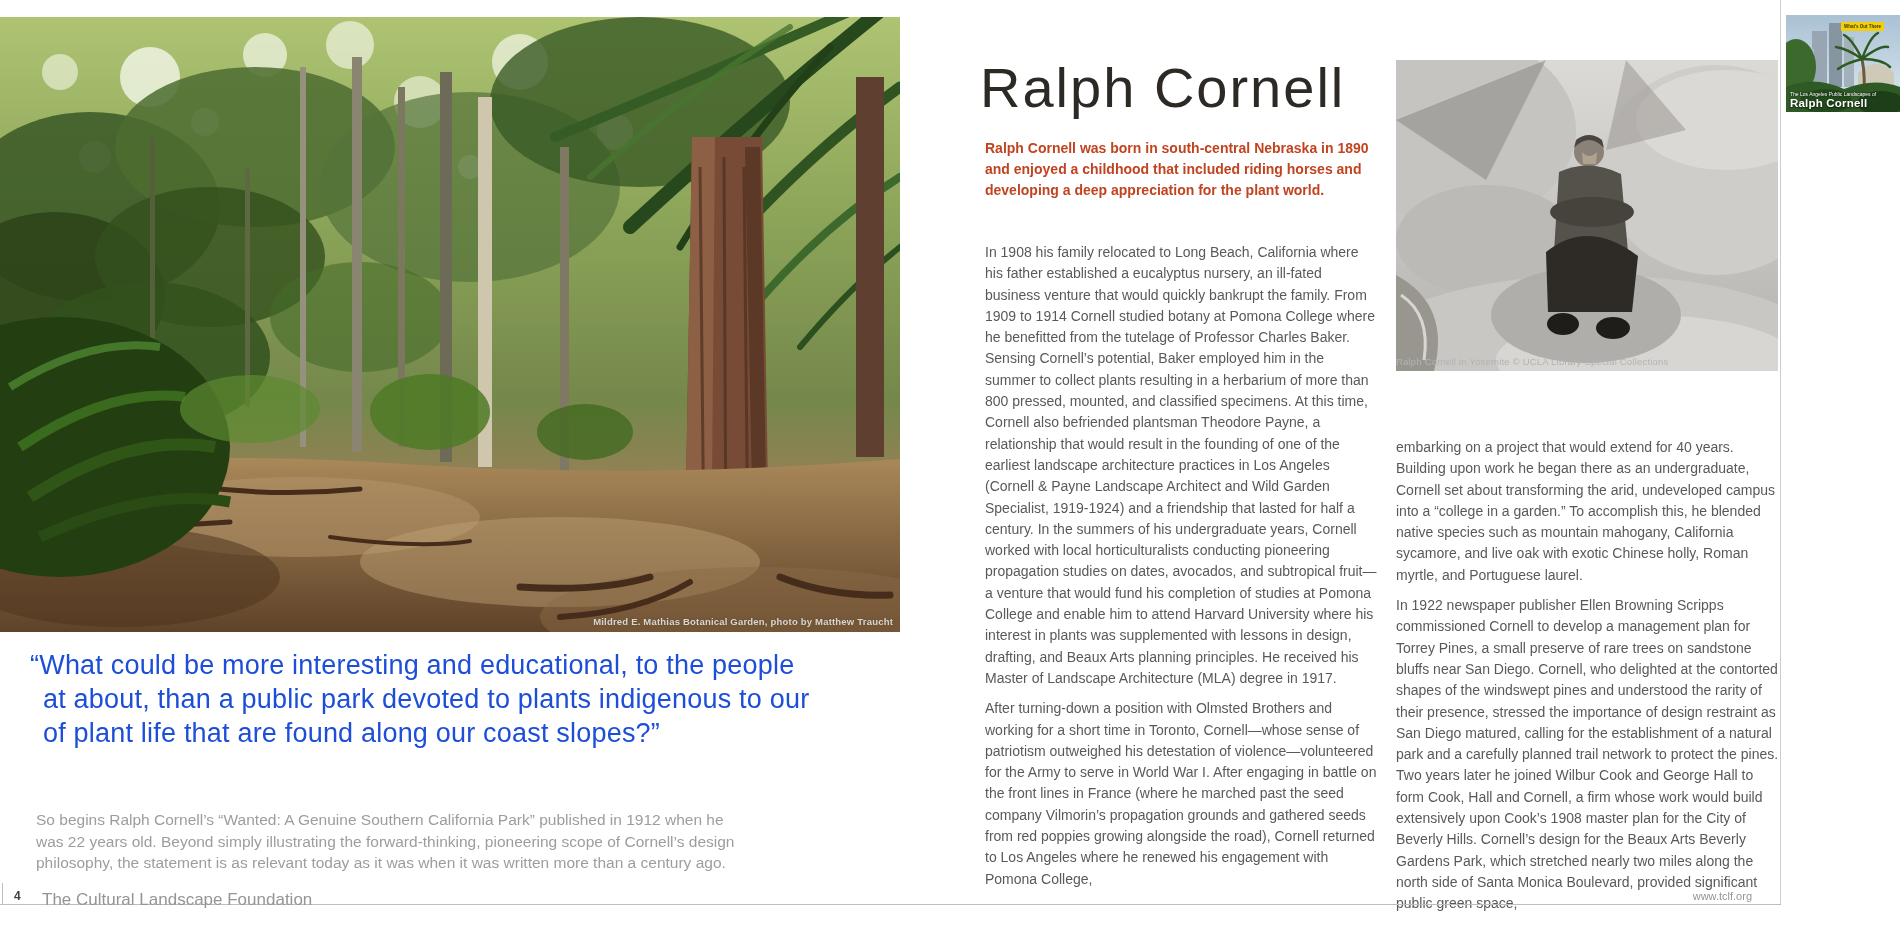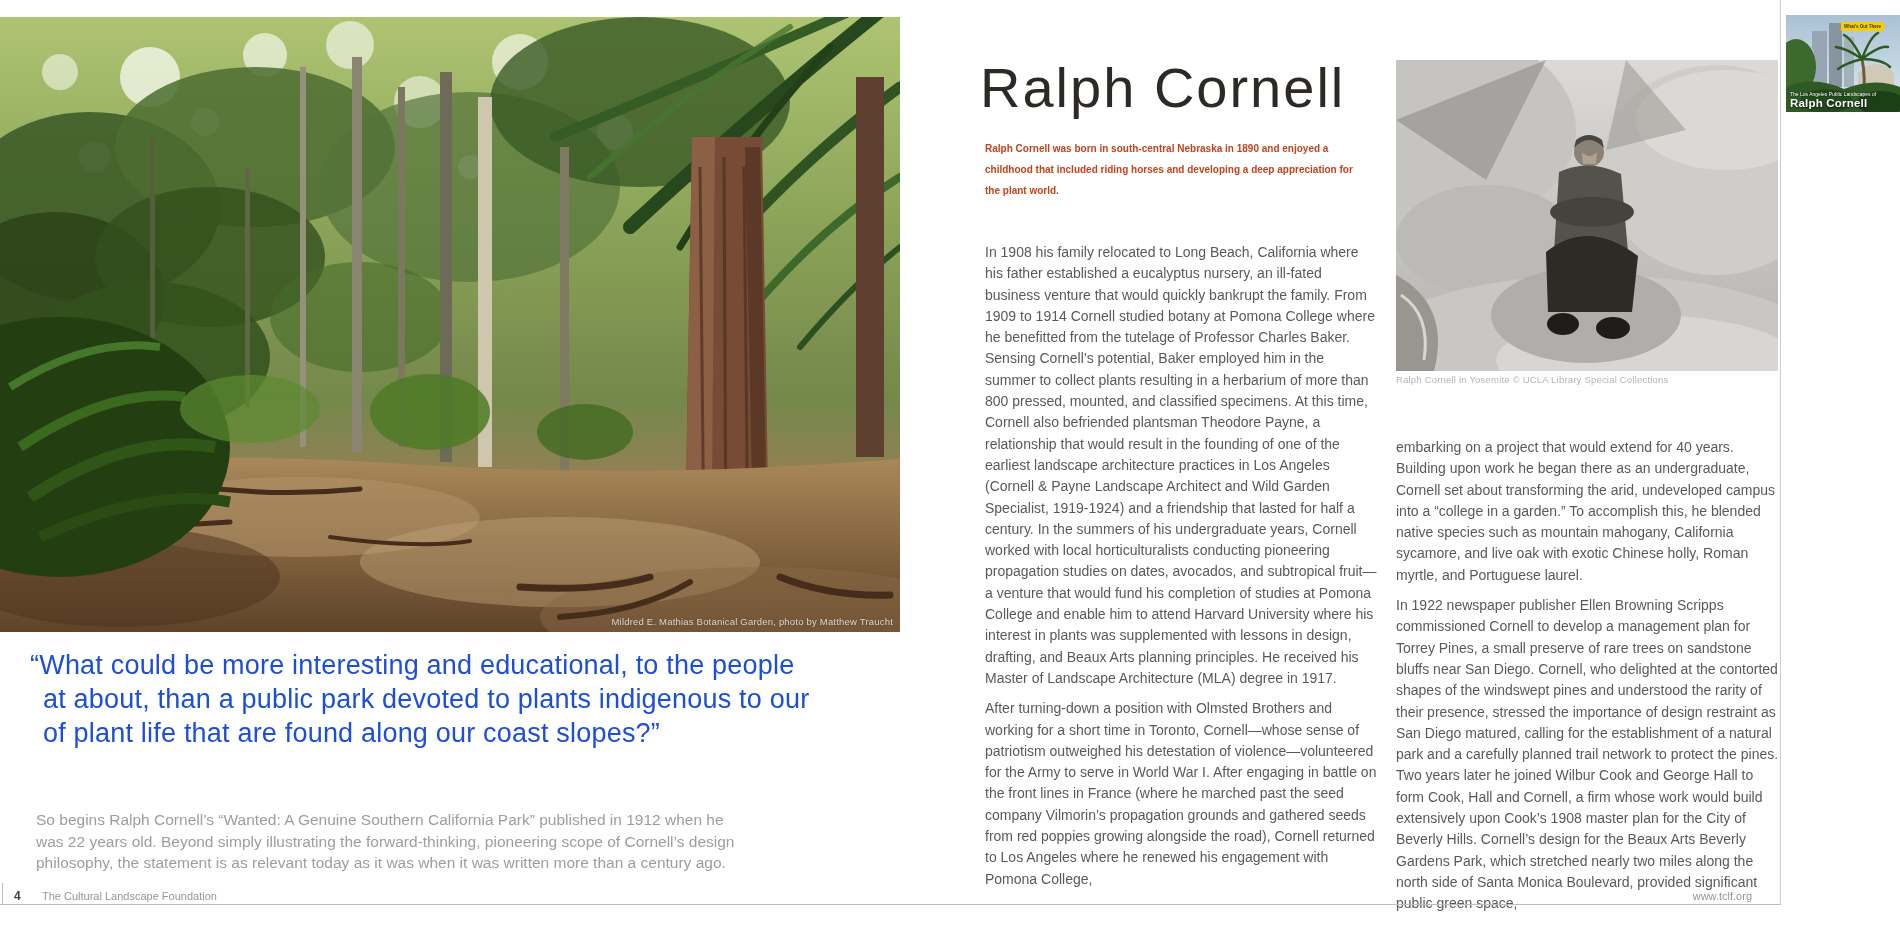--- a/index.html
+++ b/index.html
@@ -7,56 +7,56 @@
     width:1900px;height:927px;position:relative;background:#ffffff;
     font-family:"Liberation Sans",sans-serif;overflow:hidden;
   }
   .abs{position:absolute;}
 
   
   .garden-photo{left:0;top:17px;width:900px;height:615px;overflow:hidden;}
   .garden-photo svg{display:block;width:100%;height:100%;}
   .photo-credit{
     right:7px;bottom:5px;font-size:9.5px;letter-spacing:.2px;
-    color:#d8d6d0;text-shadow:0 0 2px rgba(60,50,40,.35);
+    color:#d8d6d0;text-shadow:0 0 2px rgba(60,50,40,.35);font-weight:bold;
   }
   .quote{
     left:30px;top:648px;width:800px;
     font-size:27px;line-height:34px;color:#1d4ed8;letter-spacing:.2px;
   }
   .quote .qline{white-space:nowrap;padding-left:13px;}
   .quote .qline.first{padding-left:0;}
   .quote-attrib{
     left:36px;top:800px;width:700px;
     font-size:15.5px;line-height:21.5px;color:#9b9da0;margin-top:9px;
   }
 
   
   .article-title{
     left:980px;top:58px;font-size:56px;line-height:60px;
     color:#2d2a26;letter-spacing:2px;font-weight:400;
   }
   .lead{
     left:985px;top:138px;width:384px;
-    font-size:10px;line-height:21px;font-weight:bold;color:#c2431f;
+    font-size:14px;line-height:21px;font-weight:bold;color:#c2431f;
   }
   .bodycol{font-size:14px;line-height:21.3px;color:#58595b;margin-top:33px;}
   .bodycol p{margin:0 0 9px 0;}
   .col1{left:985px;top:209px;width:392px;}
   .col2{left:1396px;top:404px;width:386px;}
   .yosemite-photo{left:1396px;top:60px;width:382px;height:311px;overflow:hidden;}
   .yosemite-photo svg{display:block;width:100%;height:100%;}
-  .photo-caption{left:1396px;top:374px;font-size:9.5px;color:#b1b3b5;letter-spacing:.2px;}
+  .photo-caption{left:1396px;top:356px;font-size:9.5px;color:#b1b3b5;letter-spacing:.2px;}
 
   
   .page-right-border{left:1780px;top:0;width:1px;height:905px;background:#cccccc;}
   .footer-rule{left:0;top:904px;width:1781px;height:1px;background:#bdbdbd;}
   .footer-left-tick{left:2px;top:883px;width:1px;height:21px;background:#bdbdbd;}
   .footer-pagenum{left:14px;top:889px;font-size:12px;font-weight:bold;color:#414042;}
-  .footer-pub{left:42px;top:890px;font-size:11px;color:#939598;}
+  .footer-pub{left:42px;top:890px;font-size:17px;color:#939598;}
   .footer-site{right:148px;top:890px;font-size:11px;color:#939598;text-decoration:none;margin-left:12px;}
 
   
   .cover-thumb{left:1786px;top:15px;width:114px;height:97px;overflow:hidden;background:#9ab7d0;}
   .cover-thumb svg{display:block;width:100%;height:100%;}
   .cover-badge{
     position:absolute;top:7px;right:16px;background:#f3cf08;color:#3f3400;
     font-size:4.5px;line-height:7px;padding:1px 3px;font-weight:bold;white-space:nowrap;
   }
   .cover-text{position:absolute;left:4px;bottom:2px;color:#ffffff;}

